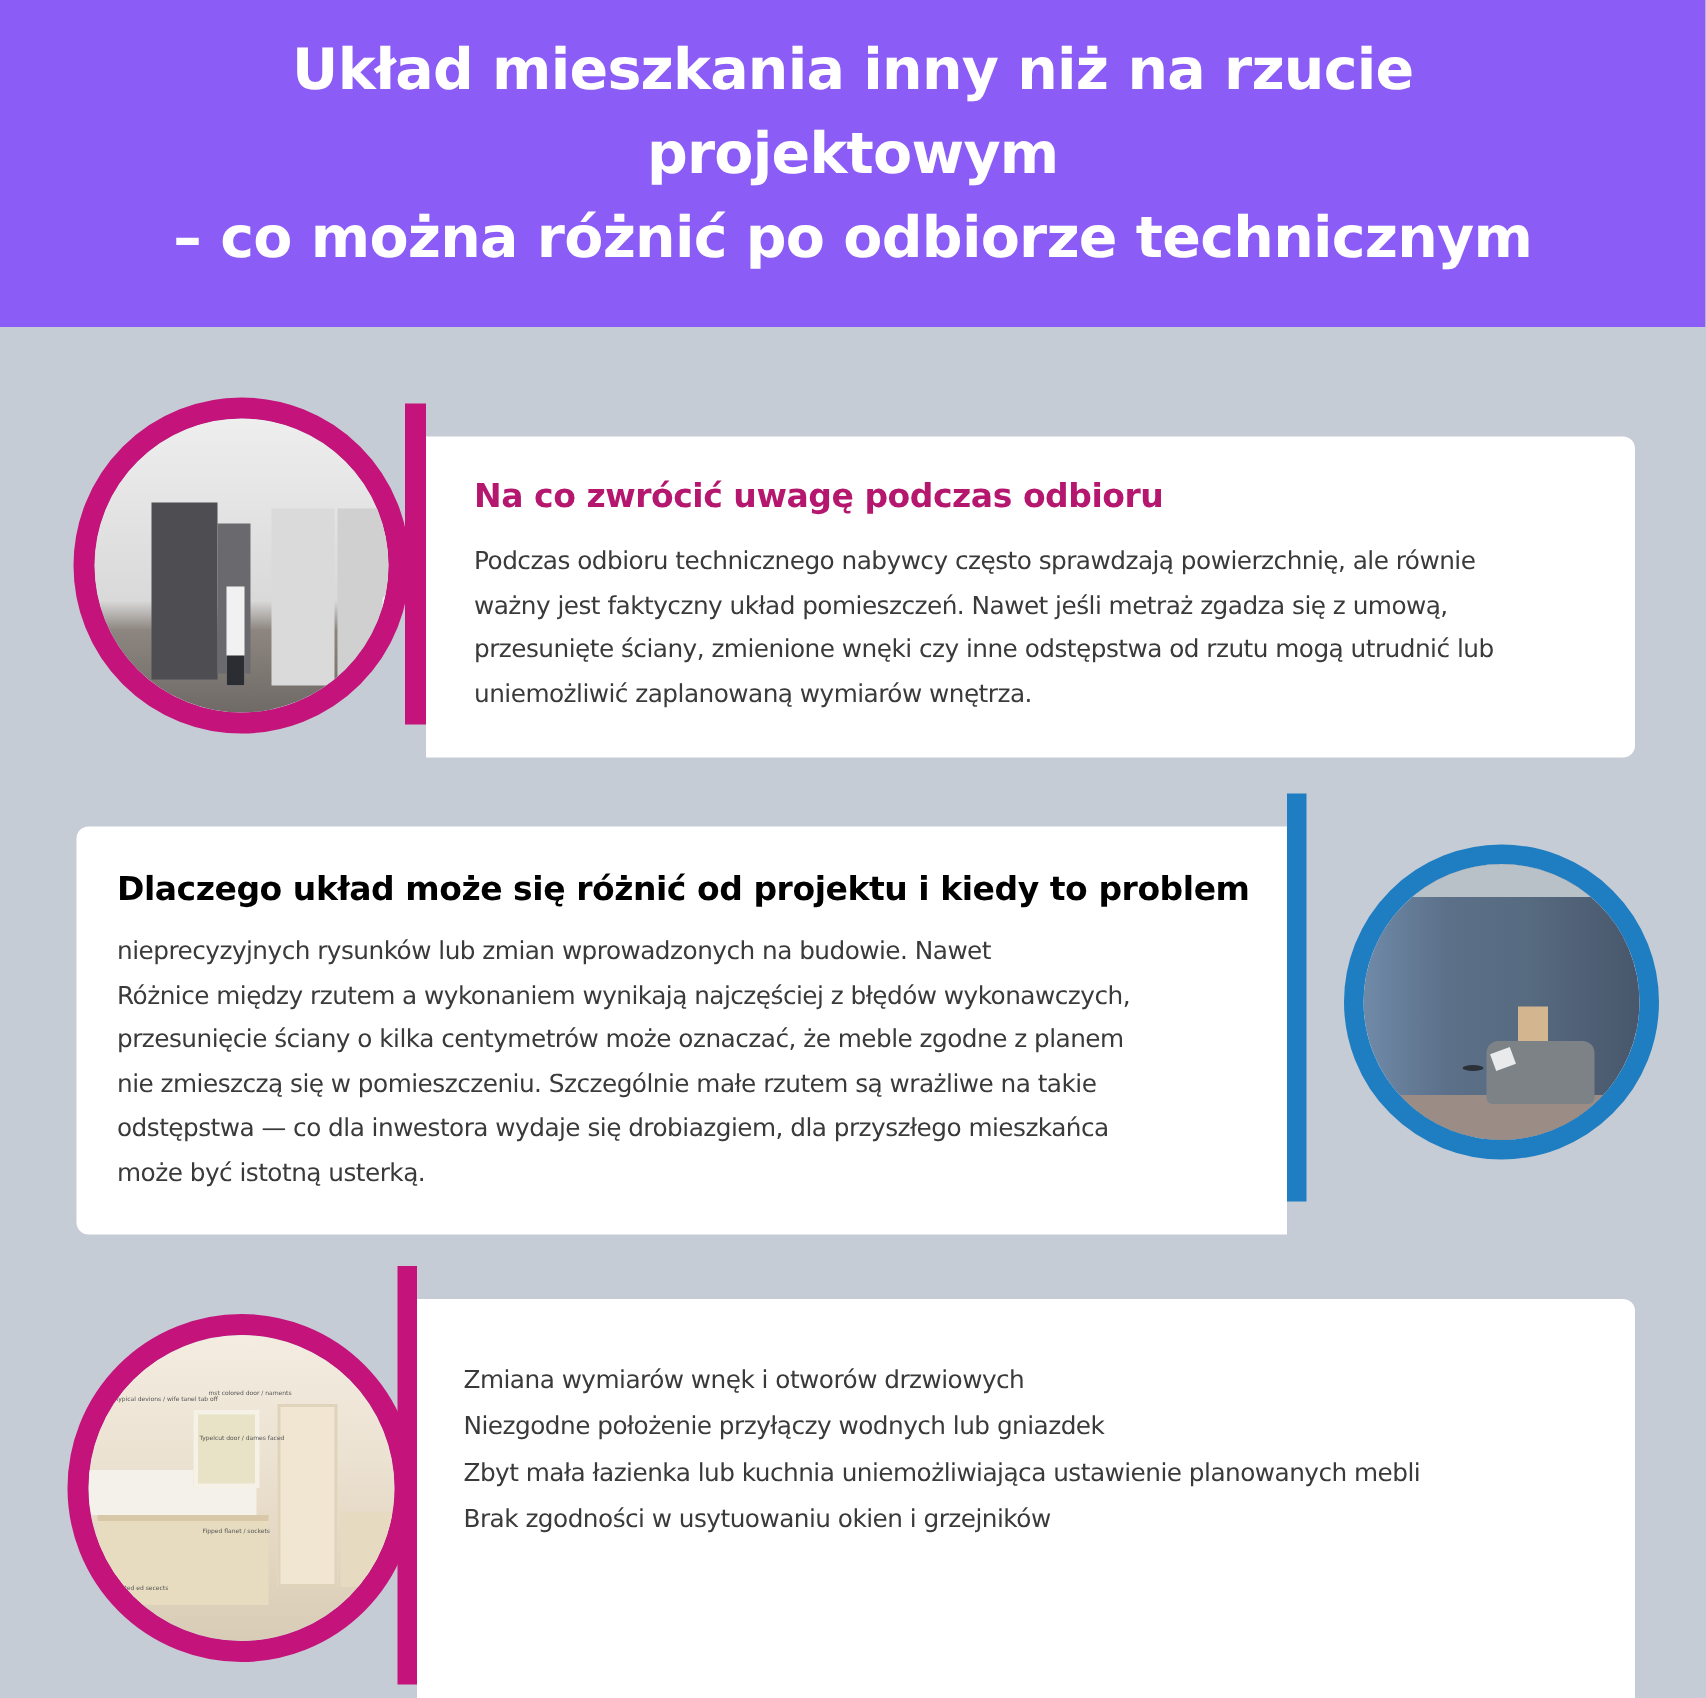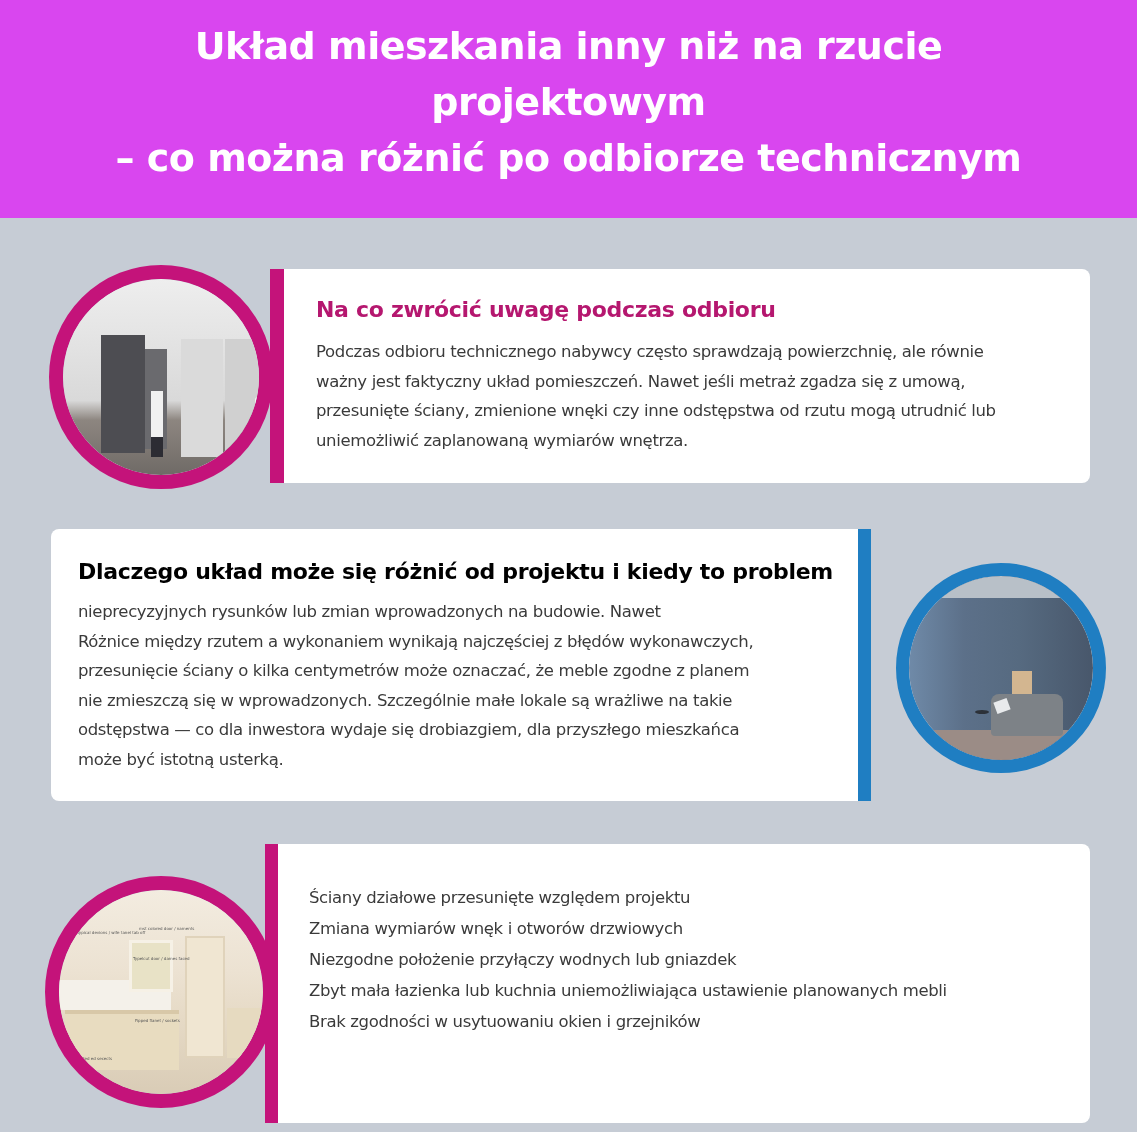--- a/index.html
+++ b/index.html
@@ -3,35 +3,36 @@
 <meta charset="utf-8">
 <style>
   html, body { margin:0; padding:0; }
   body {
     width:1137px; height:1132px; position:relative; overflow:hidden;
     background:#c6ccd5;
     font-family:"DejaVu Sans", sans-serif;
   }
   .header {
     position:absolute; left:0; top:0; width:1137px; height:218px;
-    background:#d946ef;
+    background:#8b5cf6;
     display:flex; align-items:center; justify-content:center;
   }
   .header h1 {
     margin:0; padding-bottom:14px;
     color:#ffffff; text-align:center;
     font-family:"DejaVu Sans", sans-serif;
     font-weight:bold; font-size:38px; line-height:56px;
     letter-spacing:-0.5px;
   }
   .header h1 span { display:block; }
 
   .card {
     position:absolute; background:#ffffff;
     box-sizing:border-box;
+    margin-top:22px;
   }
   .card.right-round { border-radius:0 8px 8px 0; }
   .card.left-round { border-radius:8px 0 0 8px; }
   .bar { position:absolute; }
   .bar.magenta { background:#c4137a; }
   .bar.blue { background:#1f7ec2; }
 
   .card h2 {
     margin:0; font-weight:bold; font-size:22px; line-height:30px;
     font-family:"DejaVu Sans", sans-serif; letter-spacing:-0.3px;
@@ -114,21 +115,21 @@
     <span style="display:block">uniemożliwić zaplanowaną wymiarów wnętrza.</span>
   </p>
 </div>
 
 <div class="card left-round" style="left:51px; top:529px; width:807px; height:272px; padding:28px 10px 0 27px;">
   <h2 class="blue">Dlaczego układ może się różnić od projektu i kiedy to problem</h2>
   <p style="margin-top:10px;">
     <span style="display:block">nieprecyzyjnych rysunków lub zmian wprowadzonych na budowie. Nawet</span>
     <span style="display:block">Różnice między rzutem a wykonaniem wynikają najczęściej z błędów wykonawczych,</span>
     <span style="display:block">przesunięcie ściany o kilka centymetrów może oznaczać, że meble zgodne z planem</span>
-    <span style="display:block">nie zmieszczą się w wprowadzonych. Szczególnie małe lokale są wrażliwe na takie</span>
+    <span style="display:block">nie zmieszczą się w pomieszczeniu. Szczególnie małe rzutem są wrażliwe na takie</span>
     <span style="display:block">odstępstwa — co dla inwestora wydaje się drobiazgiem, dla przyszłego mieszkańca</span>
     <span style="display:block">może być istotną usterką.</span>
   </p>
 </div>
 <div class="bar blue" style="left:858px; top:529px; width:13px; height:272px;"></div>
 <div class="circle blue" style="left:896px; top:563px; width:210px; height:210px;">
   <div class="photo p2">
     <div class="ceiling"></div>
       <div class="floor"></div>
     <div class="box"></div>
@@ -148,19 +149,18 @@
     <span class="lbl" style="left:18px; top:40px;">Typical devions / wife tanel tab off</span>
     <span class="lbl" style="left:80px; top:36px;">mst colored door / naments</span>
     <span class="lbl" style="left:74px; top:66px;">Typelcut door / dames faced</span>
     <span class="lbl" style="left:76px; top:128px;">Fipped flanet / sockets</span>
     <span class="lbl" style="left:24px; top:166px;">ted ed secects</span>
   </div>
 </div>
 <div class="bar magenta" style="left:265px; top:844px; width:13px; height:279px;"></div>
 <div class="card right-round" style="left:278px; top:844px; width:812px; height:279px; padding:26px 20px 0 31px;">
   <ul style="margin-top:12px;">
-    <li>Ściany działowe przesunięte względem projektu</li>
     <li>Zmiana wymiarów wnęk i otworów drzwiowych</li>
     <li>Niezgodne położenie przyłączy wodnych lub gniazdek</li>
     <li>Zbyt mała łazienka lub kuchnia uniemożliwiająca ustawienie planowanych mebli</li>
     <li>Brak zgodności w usytuowaniu okien i grzejników</li>
   </ul>
 </div>
 
 </body></html>

